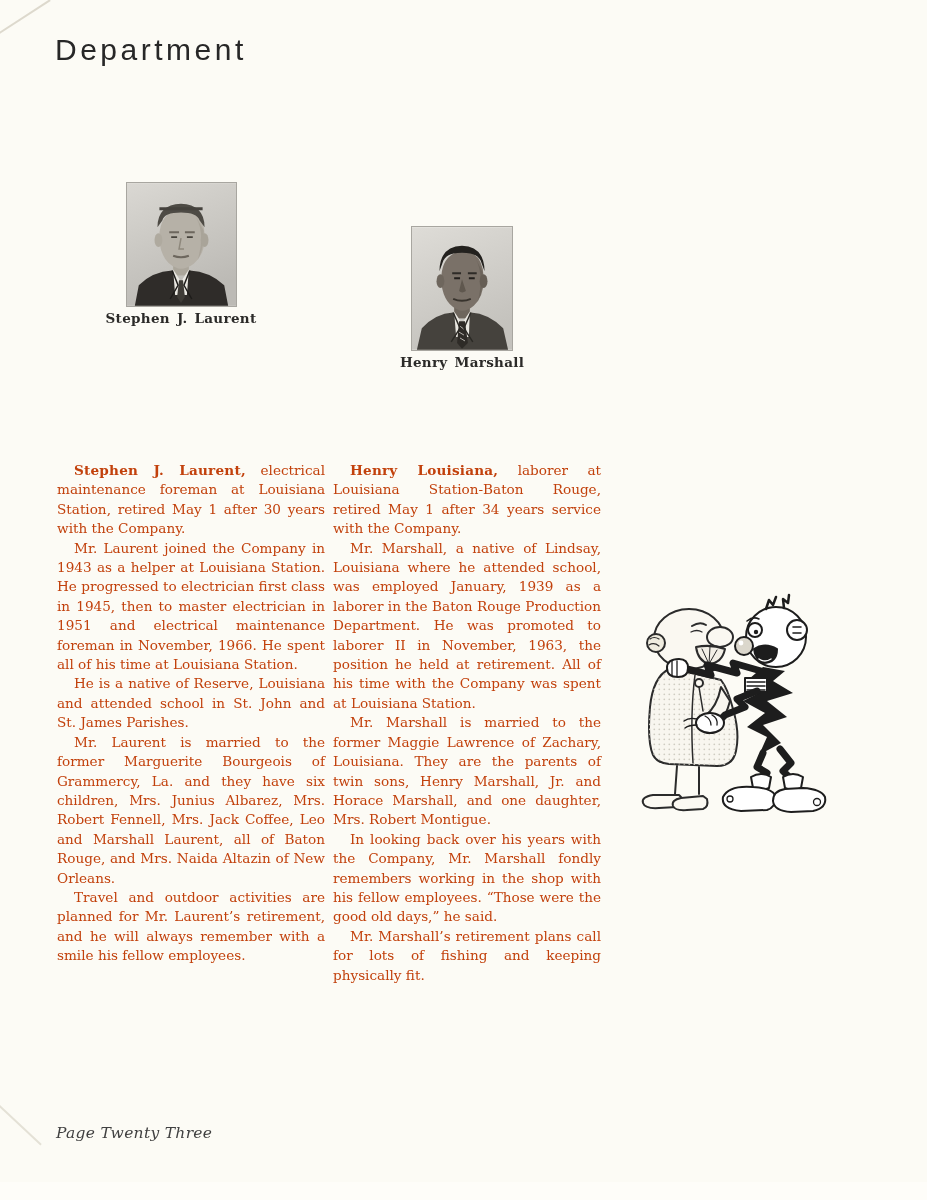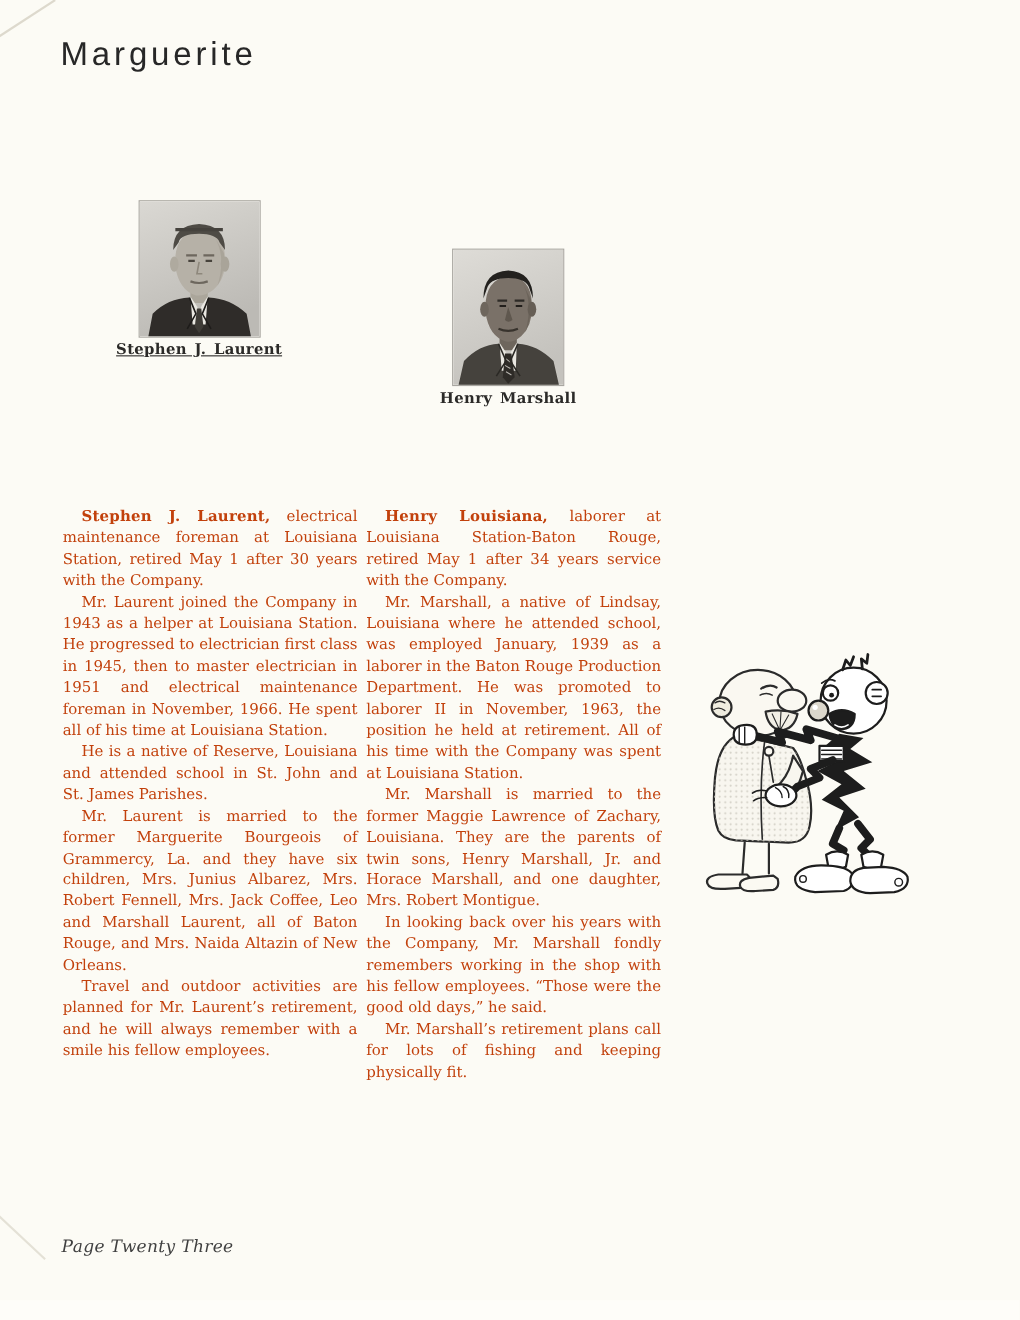--- a/index.html
+++ b/index.html
@@ -27,21 +27,21 @@
   figure.photo { position: absolute; }
   figure.photo svg { display: block; border: 1px solid #a8a6a0; }
   .photo-caption {
     position: absolute; top: 128px; width: 200px;
     text-align: center;
     font-size: 13.5px; font-weight: bold;
     letter-spacing: 0.3px; word-spacing: 2px;
     color: #2b2a28;
   }
   #photo-laurent { left: 126px; top: 182px; }
-  #photo-laurent .photo-caption { left: -45px; text-decoration: underline; }
+  #photo-laurent .photo-caption { left: -45px; }
   #photo-marshall { left: 411px; top: 182px; margin-top: 44px; }
   #photo-marshall .photo-caption { left: -49px; }
 
   .col {
     position: absolute; top: 461px; width: 268px;
     font-size: 13.6px; line-height: 19.4px;
     text-align: justify;
     color: #c2410c;
   }
   .col p { text-indent: 17px; margin: 0; }
@@ -58,21 +58,21 @@
     letter-spacing: 0.3px; color: #404040;
   }
 </style>
 </head>
 <body>
 
 <div class="scan-line tl"></div>
 <div class="scan-line bl"></div>
 <div class="scan-band"></div>
 
-<h1 class="page-title">Marguerite</h1>
+<h1 class="page-title">Department</h1>
 
 <figure class="photo" id="photo-laurent">
   <svg width="111" height="125" viewBox="0 0 111 125">
     <defs>
       <linearGradient id="pbg1" x1="0" y1="0" x2="0.35" y2="1">
         <stop offset="0" stop-color="#dad8d3"></stop>
           <stop offset="1" stop-color="#bcbab5"></stop>
       </linearGradient>
     </defs>
     <rect width="111" height="125" fill="url(#pbg1)"></rect>

